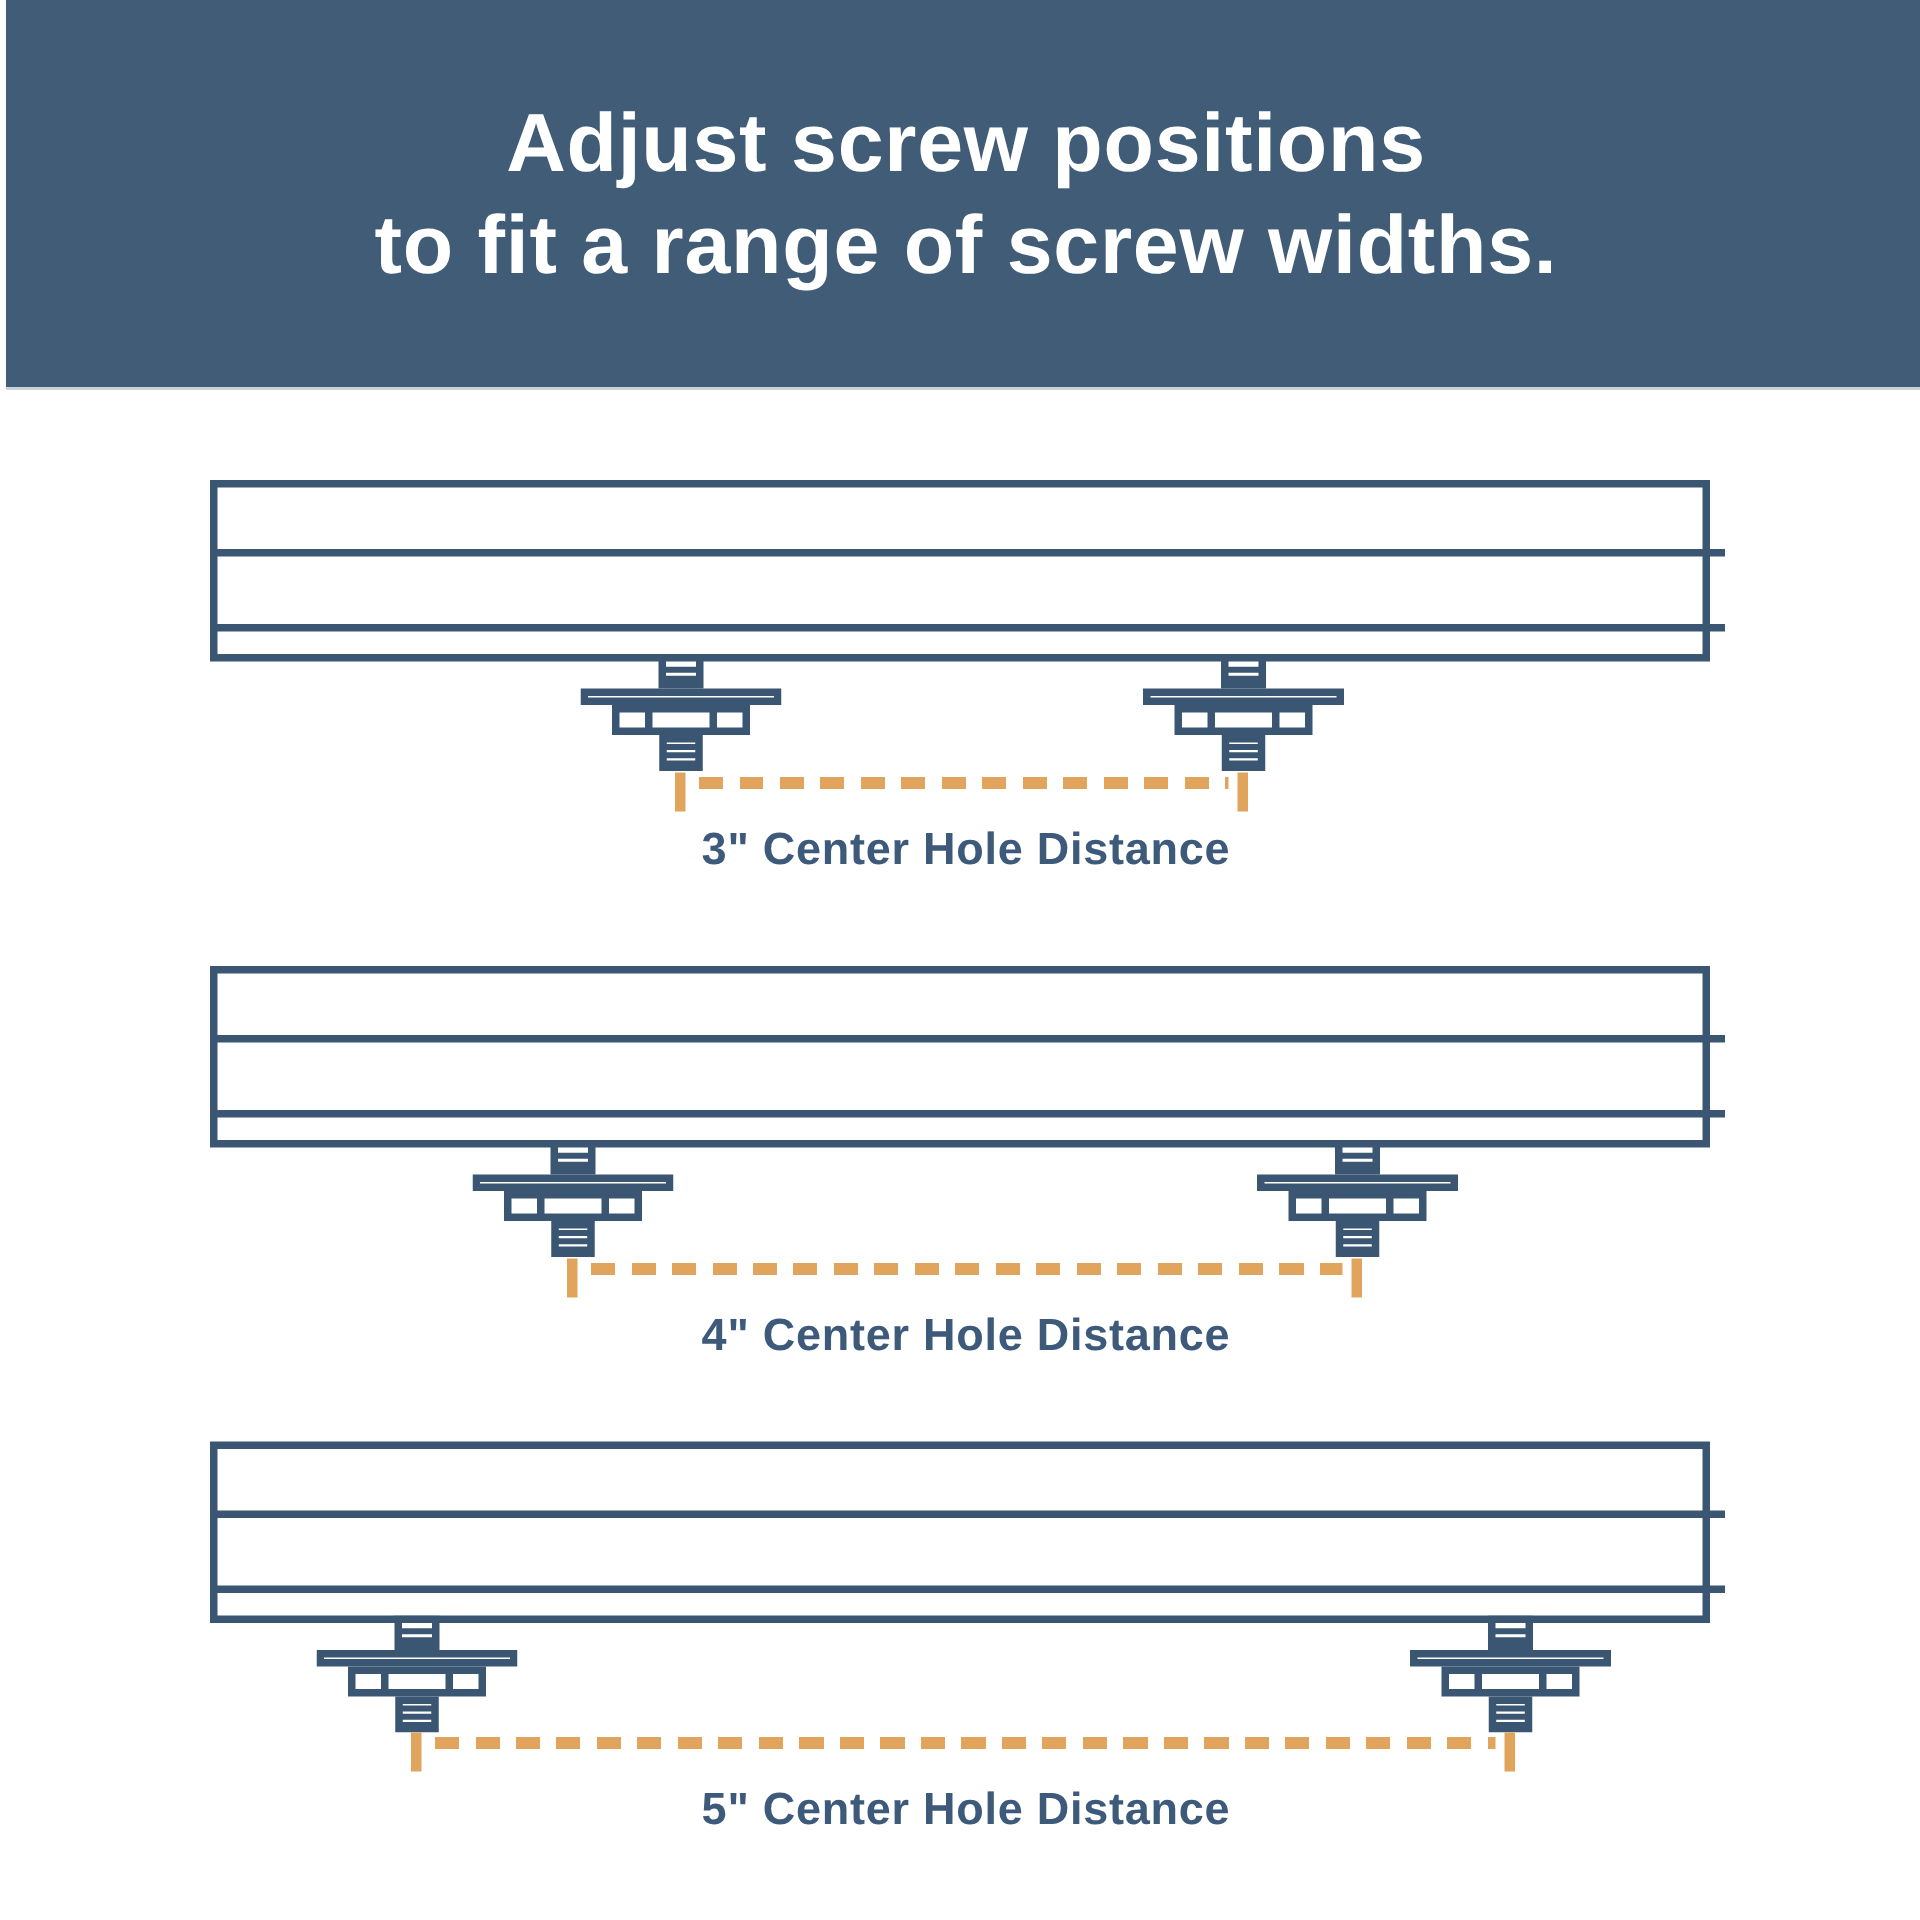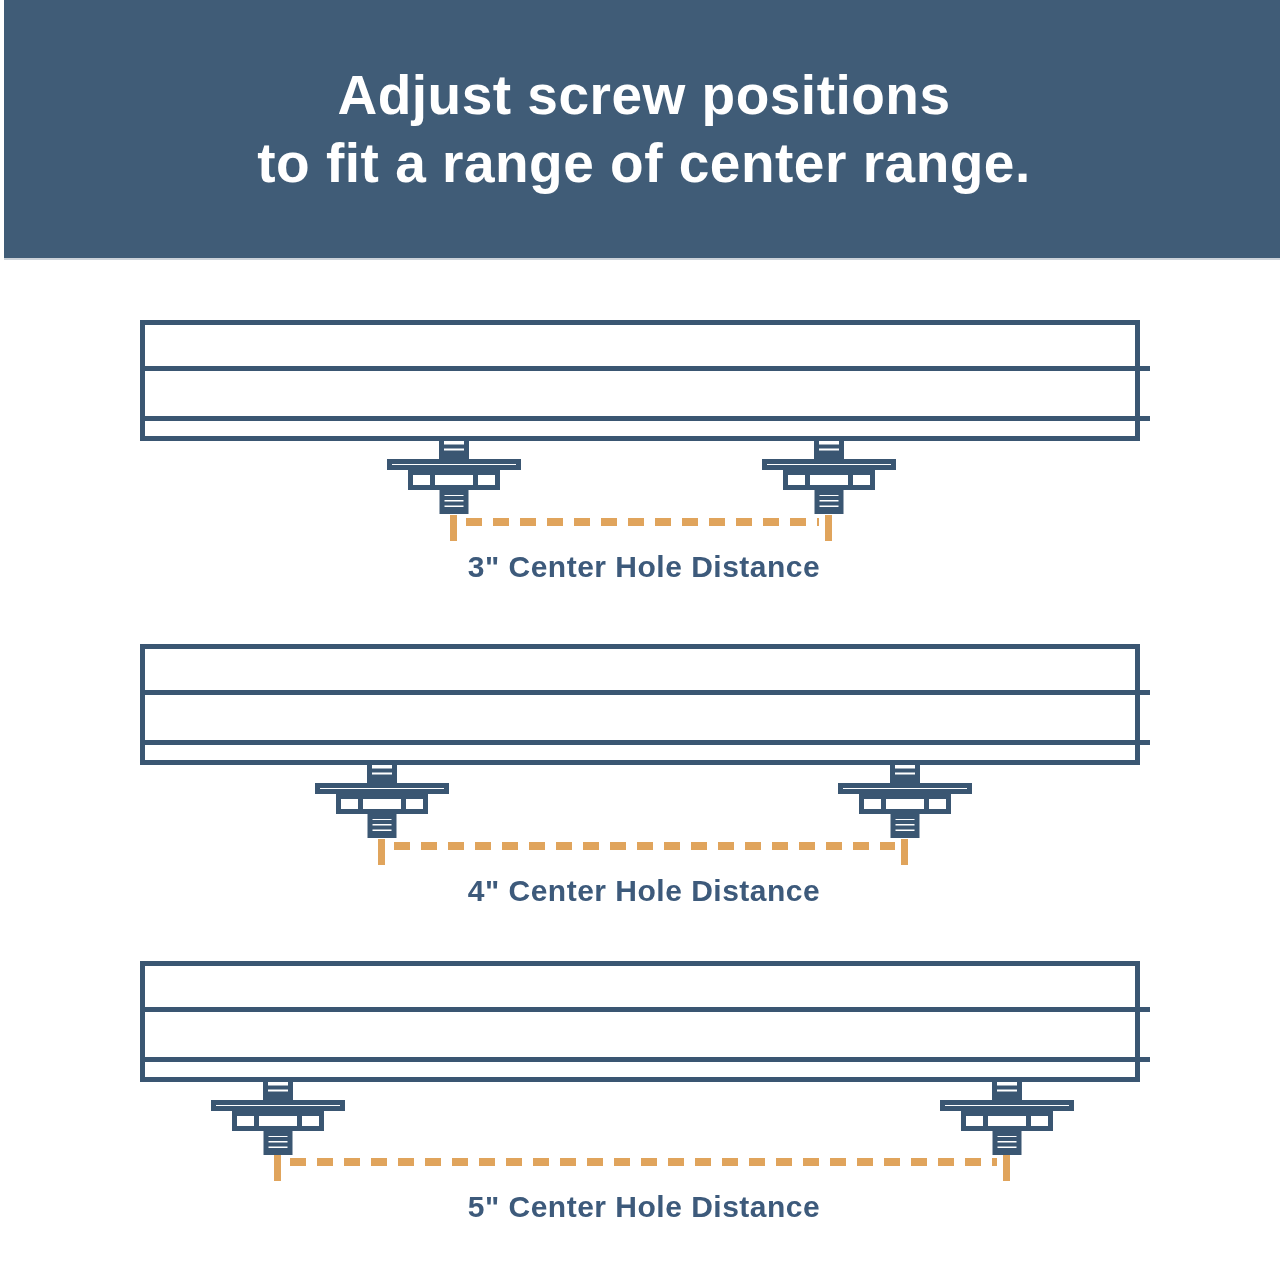--- a/index.html
+++ b/index.html
@@ -100,21 +100,21 @@
         <line x1="57" y1="73" x2="77" y2="73"></line>
       </g>
     </g>
   </defs>
 </svg>
 
 <div class="canvas">
 
   <header class="banner">
     <div class="banner-line">Adjust screw positions</div>
-    <div class="banner-line">to fit a range of center range.</div>
+    <div class="banner-line">to fit a range of screw widths.</div>
   </header>
 
   <section class="row r0">
     <div class="rail">
       <div class="rail-line l1"></div>
       <div class="rail-line l2"></div>
     </div>
     <svg class="screw sl" viewBox="0 0 134 78">
         <use href="#screw-shape"></use>
       </svg>

